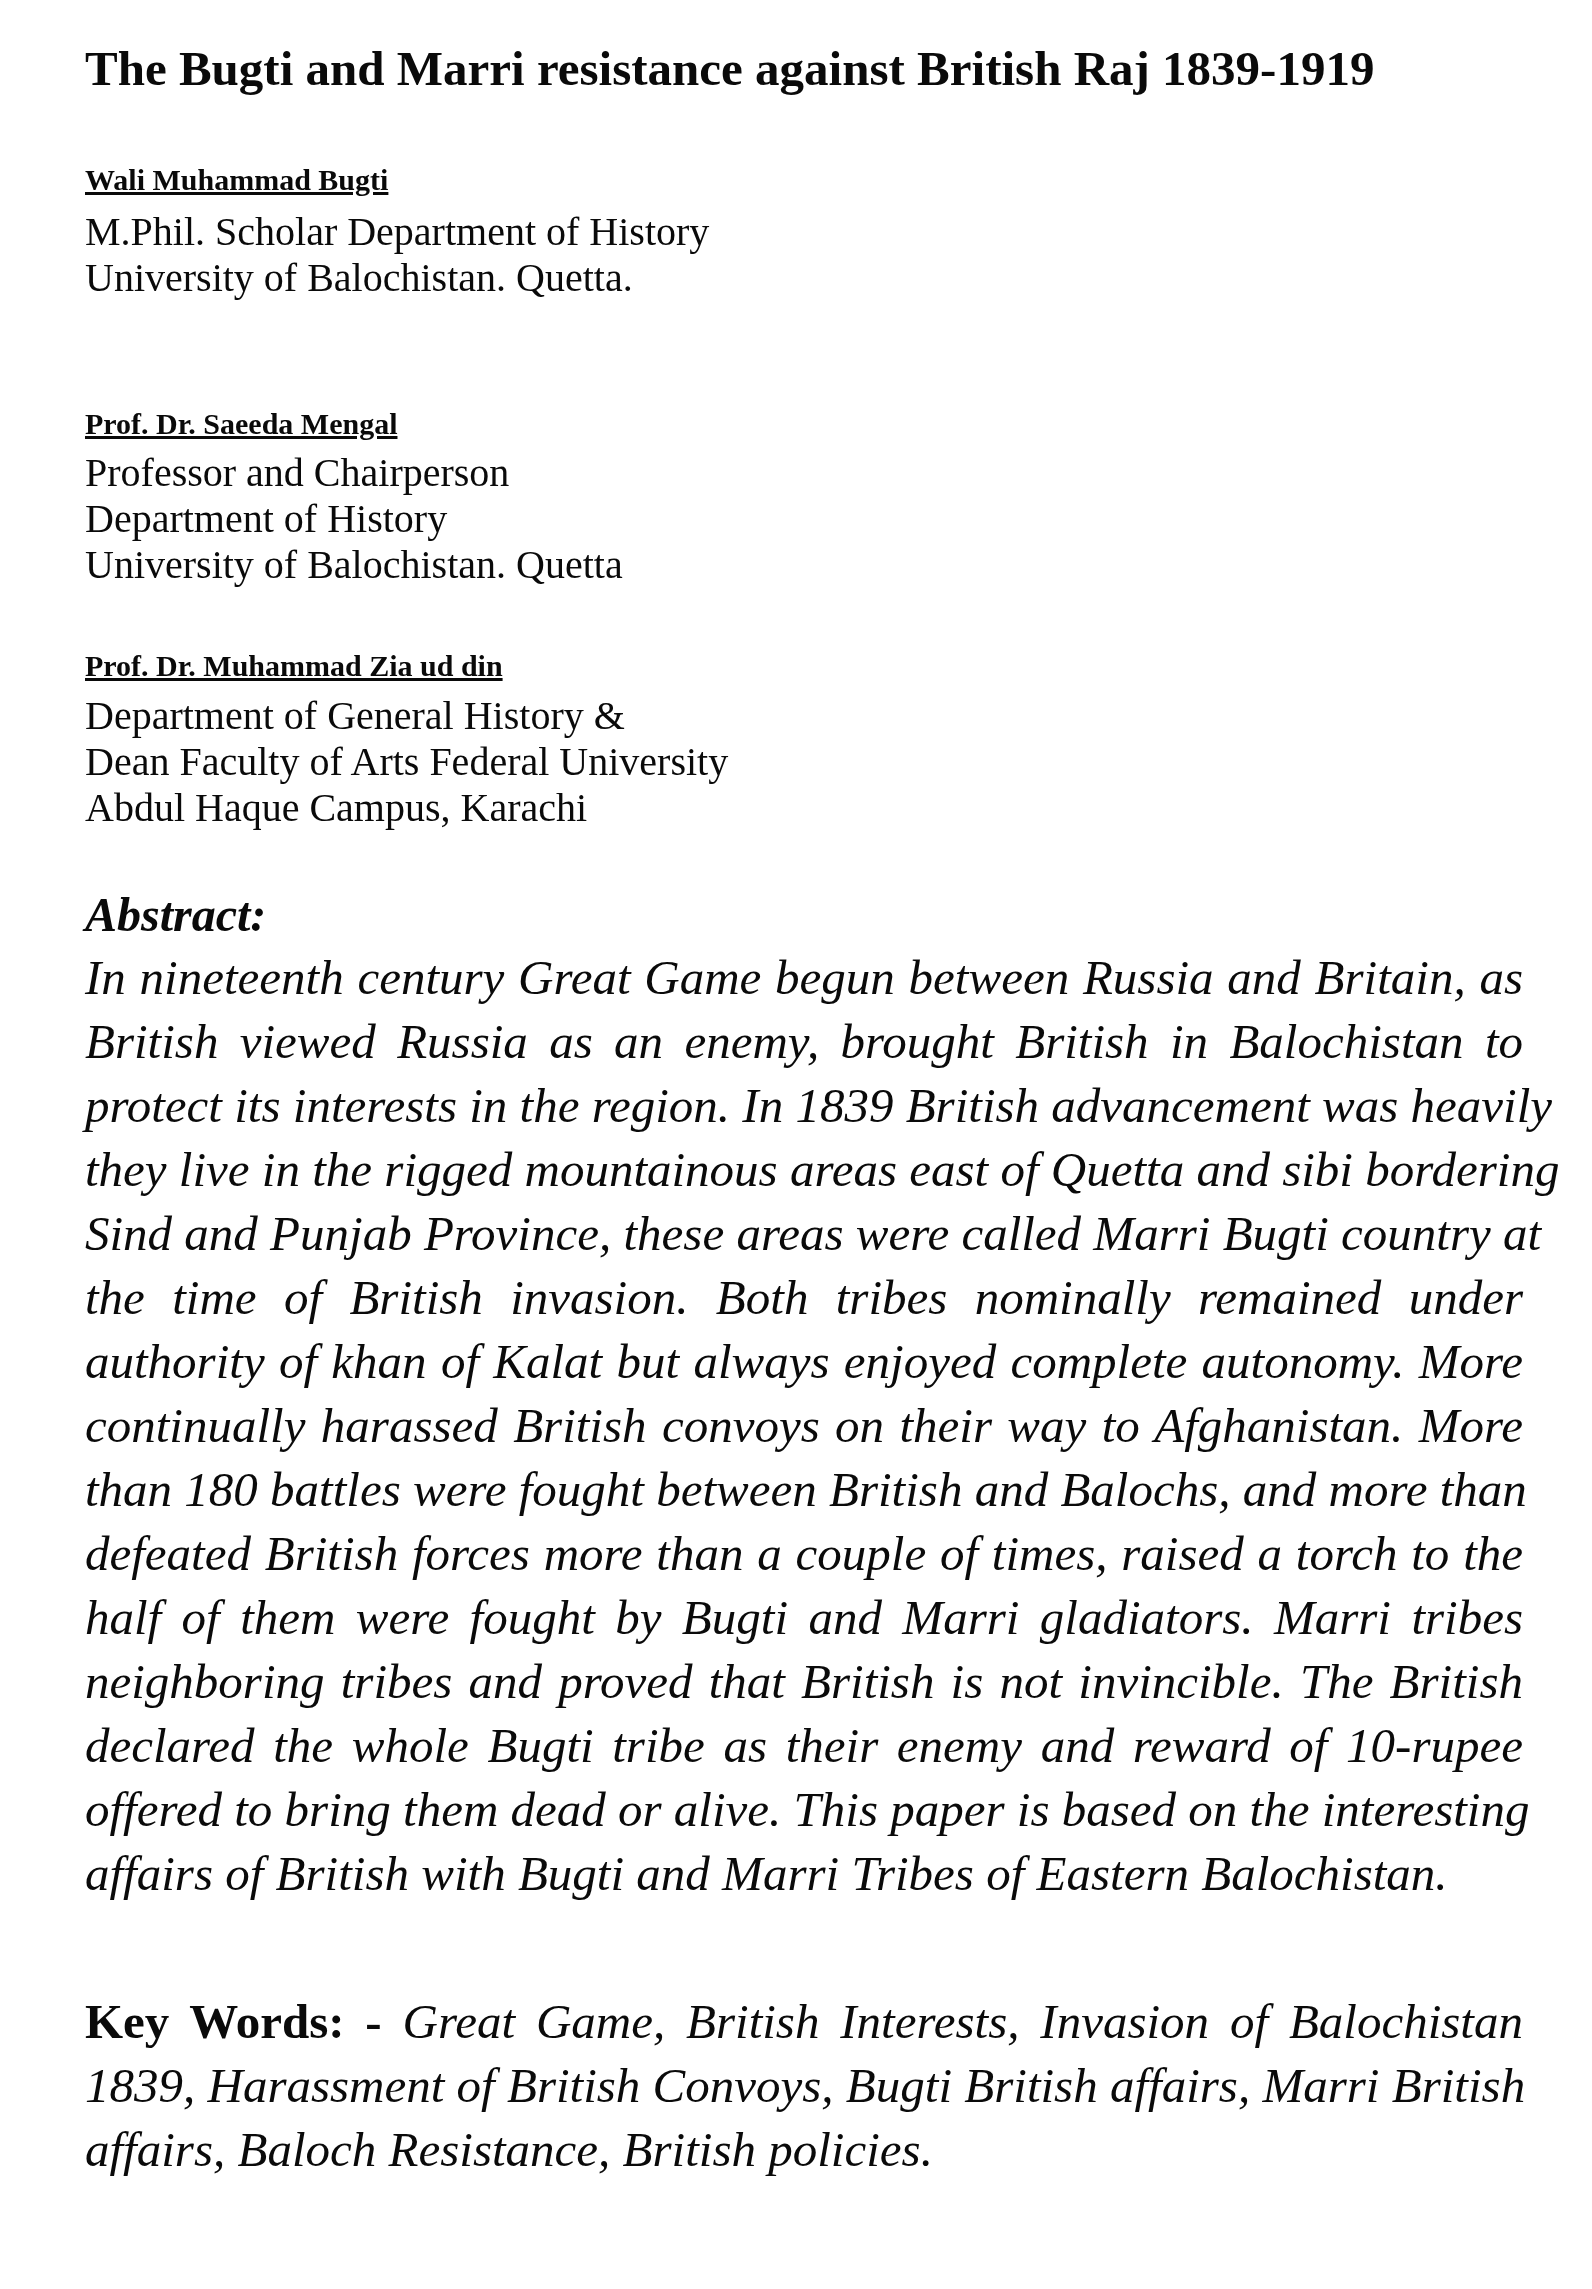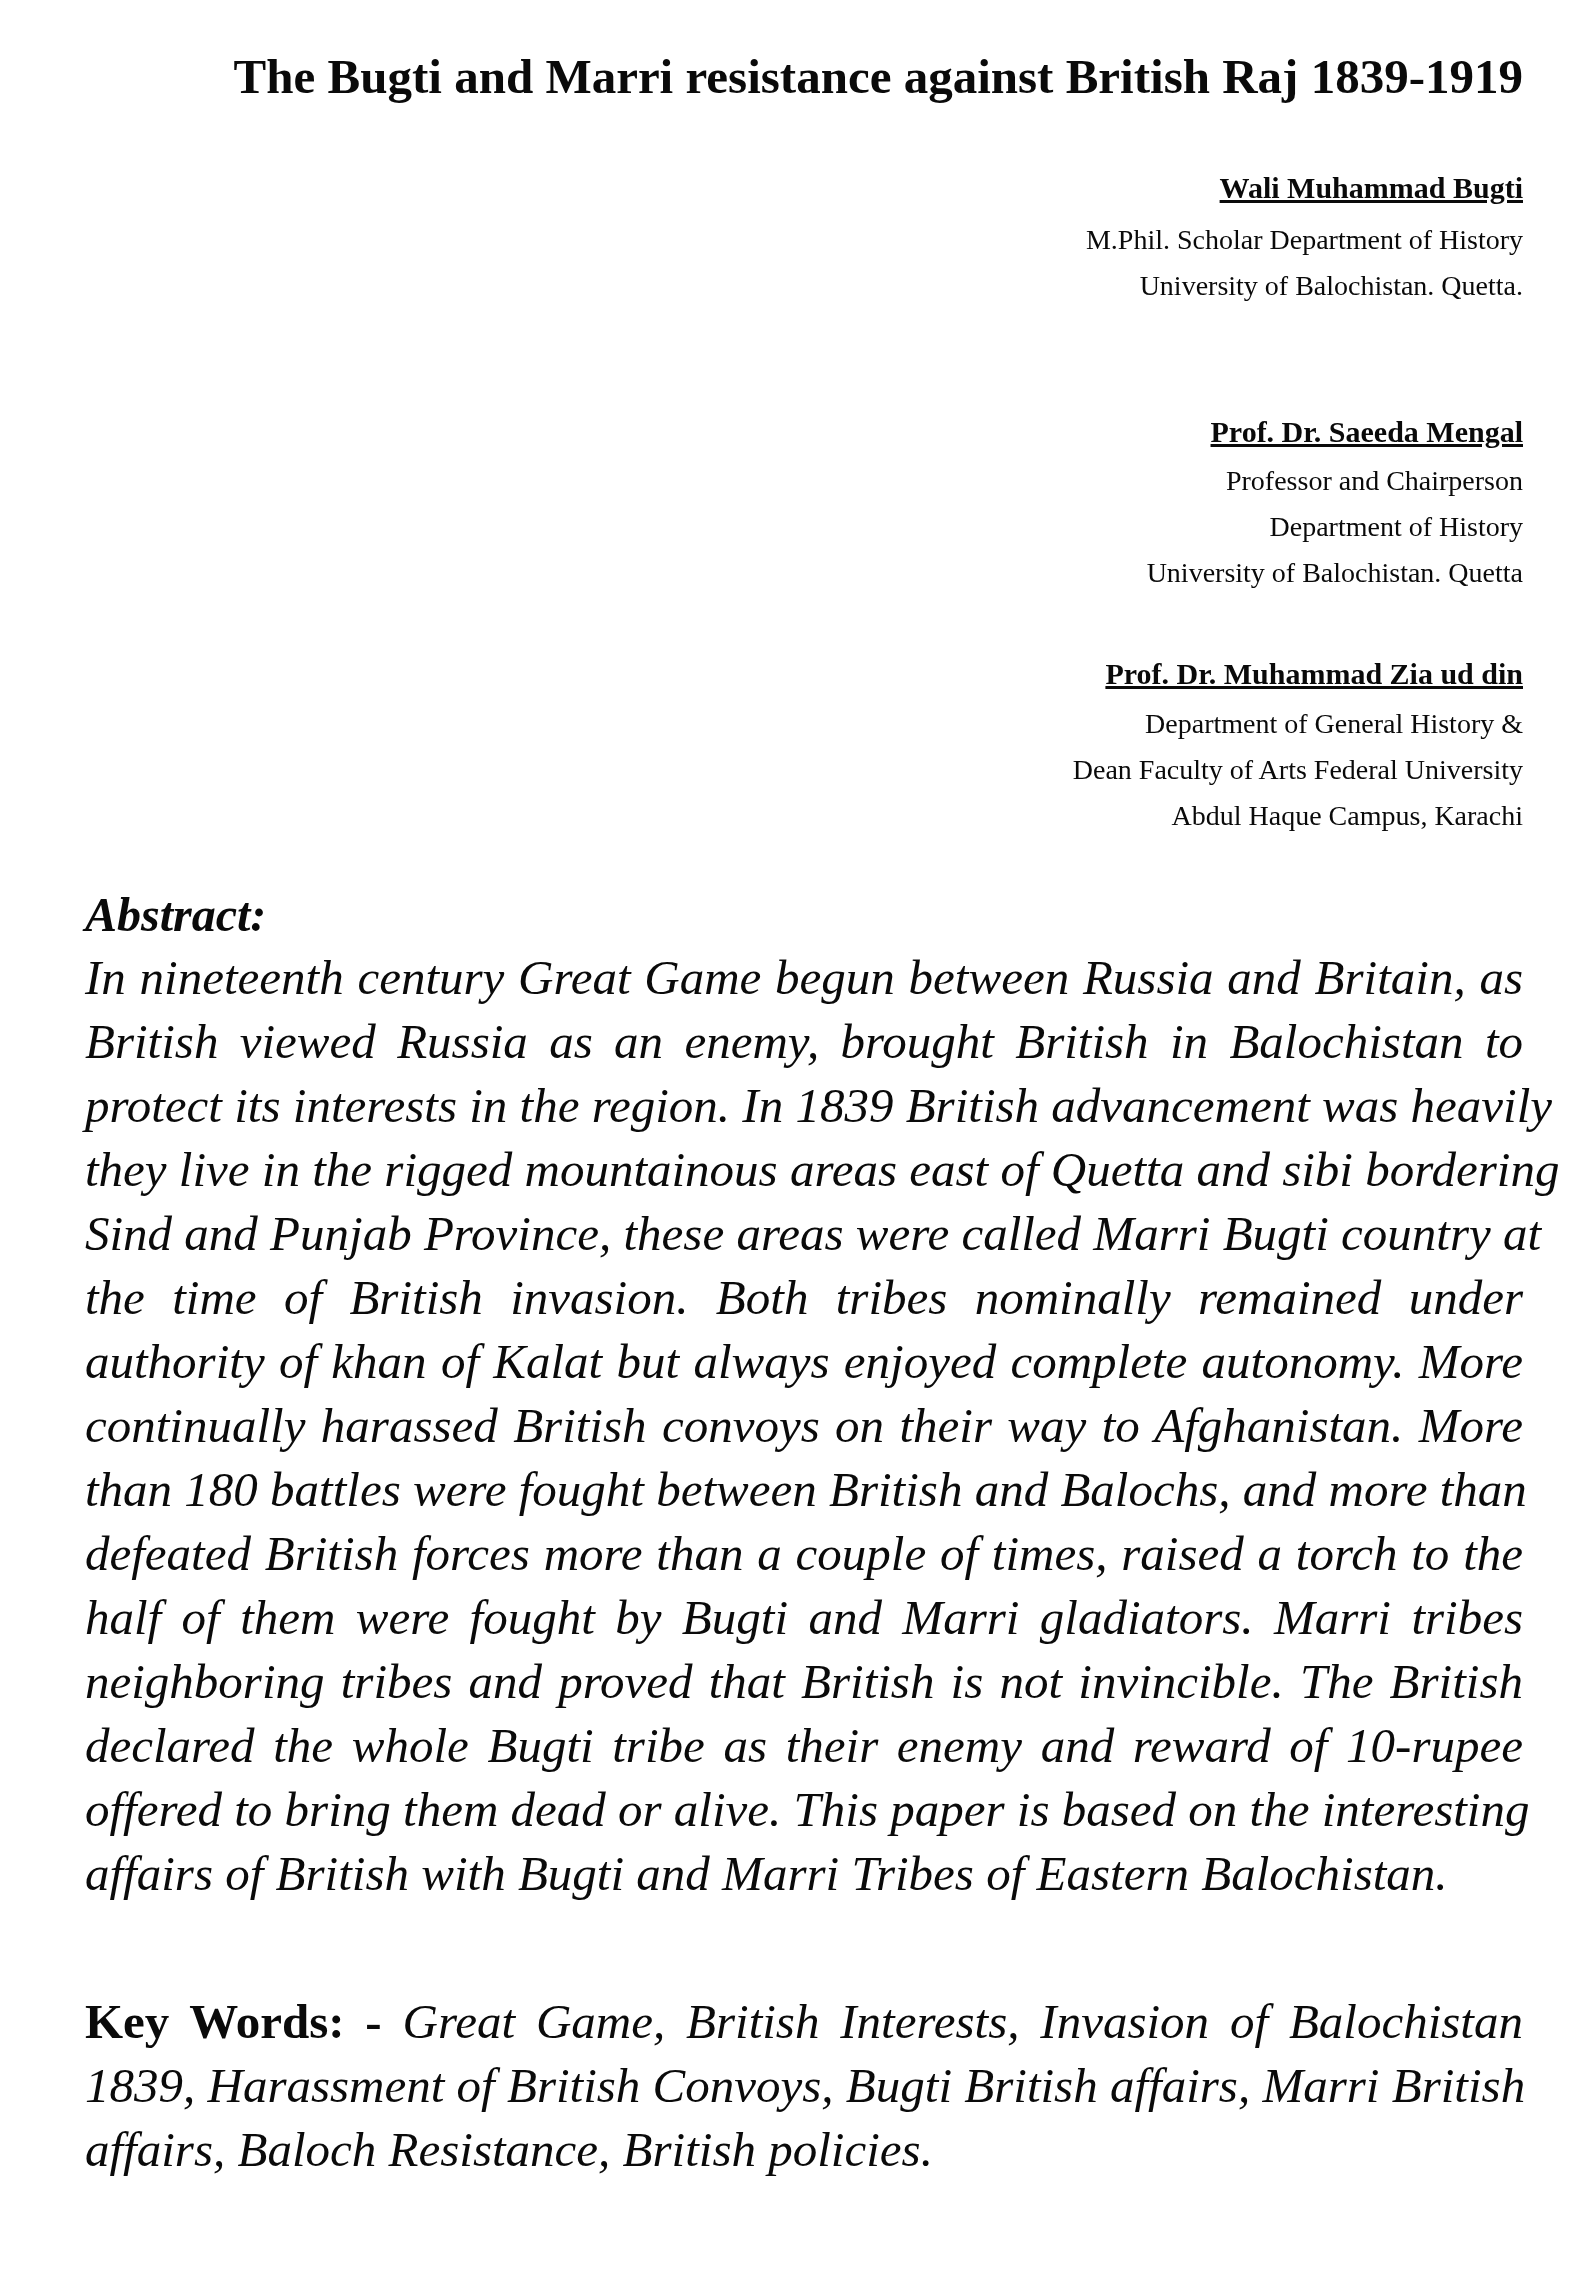--- a/index.html
+++ b/index.html
@@ -2,24 +2,24 @@
 <html><head>
 <meta charset="utf-8">
 <style>
   html, body { margin: 0; padding: 0; background: #ffffff; }
   body {
     width: 1592px; height: 2289px; position: relative; overflow: hidden;
     font-family: "Liberation Serif", "DejaVu Serif", serif;
     color: #0a0a0a;
   }
   .blk { position: absolute; left: 85px; width: 1438px; }
-  .center { text-align: right; margin-top: 8px; }
+  .center { text-align: left; }
   .title { top: 40px; font-size: 49px; line-height: 58px; font-weight: bold; white-space: nowrap; }
   .name { font-size: 30px; line-height: 54px; font-weight: bold; white-space: nowrap; text-decoration: underline; }
-  .affil { font-size: 28px; line-height: 46px; white-space: nowrap; }
+  .affil { font-size: 40px; line-height: 46px; white-space: nowrap; }
   .affil div { display: block; }
   #a1-name { top: 153px; }
   #a1-affil { top: 209px; }
   #a2-name { top: 397px; }
   #a2-affil { top: 450px; }
   #a3-name { top: 639px; }
   #a3-affil { top: 693px; }
   .abs-head { top: 886px; font-size: 48px; line-height: 58px; font-weight: bold; font-style: italic; }
   .abs-body { top: 946px; font-size: 49px; line-height: 64px; font-style: italic; }
   .jl { display: block; text-align: justify; text-align-last: justify; white-space: nowrap; }

